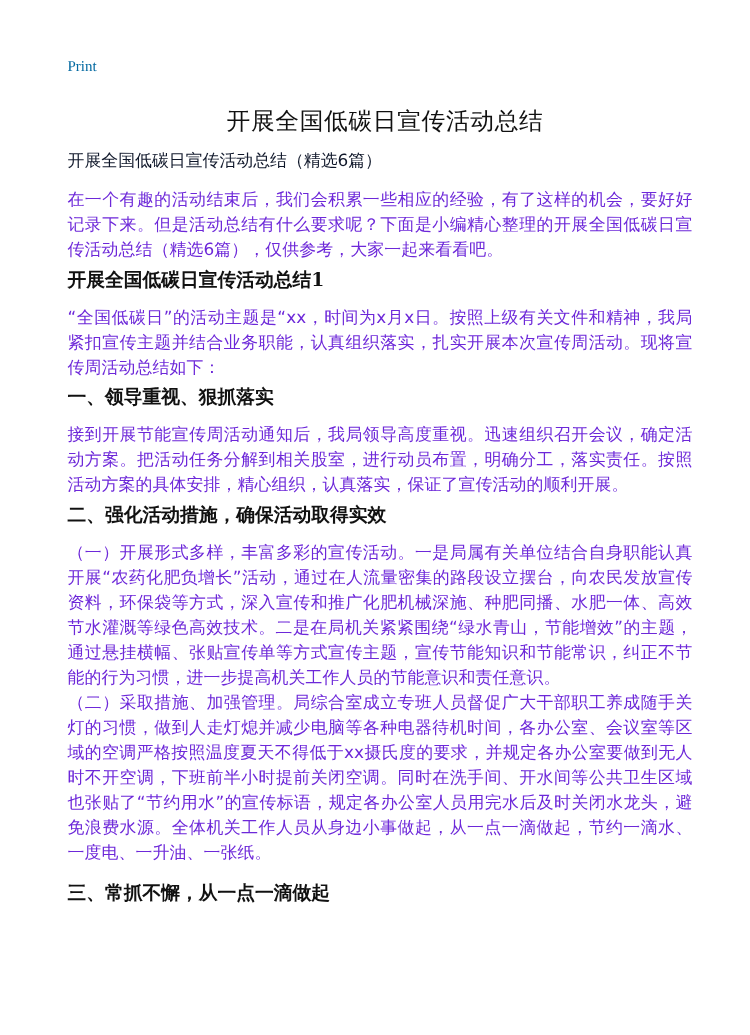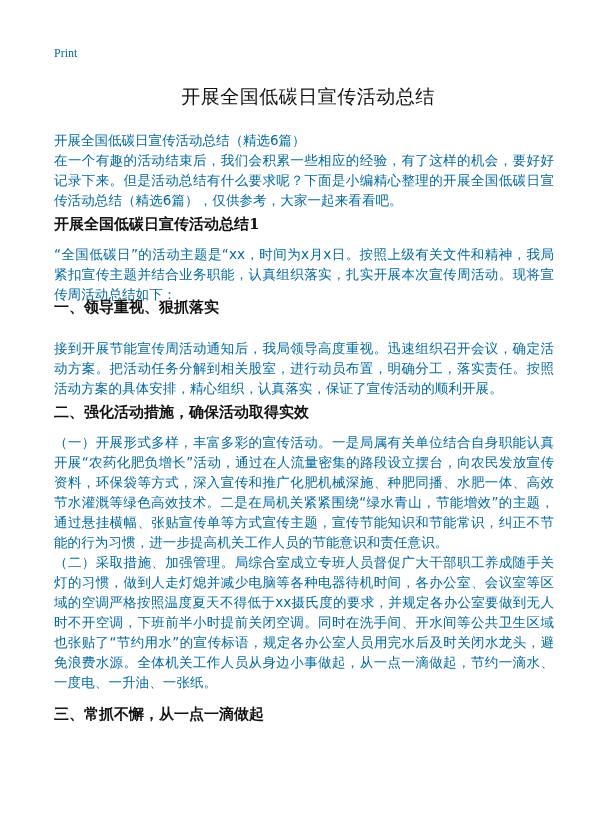--- a/index.html
+++ b/index.html
@@ -12,26 +12,26 @@
   .print-label {
     position: absolute; top: 46px; left: 0;
     font-family: "Liberation Serif", "DejaVu Serif", serif;
     font-size: 12px; color: #0369a1;
   }
   .doc-title {
     position: absolute; top: 80px; left: 0; width: 500px; text-align: center;
     font-size: 19px; font-weight: normal; color: #111; margin: 4px; letter-spacing: 0.5px;
   }
   .subtitle {
-    position: absolute; top: 132px; left: 0;
-    font-size: 13.5px; color: #0369a1; margin: 0;
+    position: absolute; top: 120px; left: 0;
+    font-size: 13.5px; color: #0f172a; margin: 0;
   }
   .p {
     position: absolute; left: 0; width: 500px; margin: 0;
-    font-size: 13.5px; line-height: 20px; color: #0369a1;
+    font-size: 13.5px; line-height: 20px; color: #6d28d9;
     text-align: justify; letter-spacing: 0.1px;
   }
   .h {
     position: absolute; left: 0; margin: 0;
     font-family: "DejaVu Serif", "Liberation Serif", serif;
     font-size: 15px; font-weight: bold; color: #111;
   }
 </style>
 </head>
 <body>
@@ -42,21 +42,21 @@
   <h1 class="doc-title">开展全国低碳日宣传活动总结</h1>
 
   <p class="subtitle">开展全国低碳日宣传活动总结（精选6篇）</p>
 
   <p class="p" style="top:150px;">在一个有趣的活动结束后，我们会积累一些相应的经验，有了这样的机会，要好好记录下来。但是活动总结有什么要求呢？下面是小编精心整理的开展全国低碳日宣传活动总结（精选6篇），仅供参考，大家一起来看看吧。</p>
 
   <div class="h" style="top:215px;">开展全国低碳日宣传活动总结1</div>
 
   <p class="p" style="top:244px;">“全国低碳日”的活动主题是“xx，时间为x月x日。按照上级有关文件和精神，我局紧扣宣传主题并结合业务职能，认真组织落实，扎实开展本次宣传周活动。现将宣传周活动总结如下：</p>
 
-  <div class="h" style="top:298px;">一、领导重视、狠抓落实</div>
+  <div class="h" style="top:308px;">一、领导重视、狠抓落实</div>
 
   <p class="p" style="top:338px;">接到开展节能宣传周活动通知后，我局领导高度重视。迅速组织召开会议，确定活动方案。把活动任务分解到相关股室，进行动员布置，明确分工，落实责任。按照活动方案的具体安排，精心组织，认真落实，保证了宣传活动的顺利开展。</p>
 
   <div class="h" style="top:403px;">二、强化活动措施，确保活动取得实效</div>
 
   <p class="p" style="top:432px;">（一）开展形式多样，丰富多彩的宣传活动。一是局属有关单位结合自身职能认真开展“农药化肥负增长”活动，通过在人流量密集的路段设立摆台，向农民发放宣传资料，环保袋等方式，深入宣传和推广化肥机械深施、种肥同播、水肥一体、高效节水灌溉等绿色高效技术。二是在局机关紧紧围绕“绿水青山，节能增效”的主题，通过悬挂横幅、张贴宣传单等方式宣传主题，宣传节能知识和节能常识，纠正不节能的行为习惯，进一步提高机关工作人员的节能意识和责任意识。</p>
 
   <p class="p" style="top:552px;">（二）采取措施、加强管理。局综合室成立专班人员督促广大干部职工养成随手关灯的习惯，做到人走灯熄并减少电脑等各种电器待机时间，各办公室、会议室等区域的空调严格按照温度夏天不得低于xx摄氏度的要求，并规定各办公室要做到无人时不开空调，下班前半小时提前关闭空调。同时在洗手间、开水间等公共卫生区域也张贴了“节约用水”的宣传标语，规定各办公室人员用完水后及时关闭水龙头，避免浪费水源。全体机关工作人员从身边小事做起，从一点一滴做起，节约一滴水、一度电、一升油、一张纸。</p>
 
   <div class="h" style="top:705px;">三、常抓不懈，从一点一滴做起</div>

